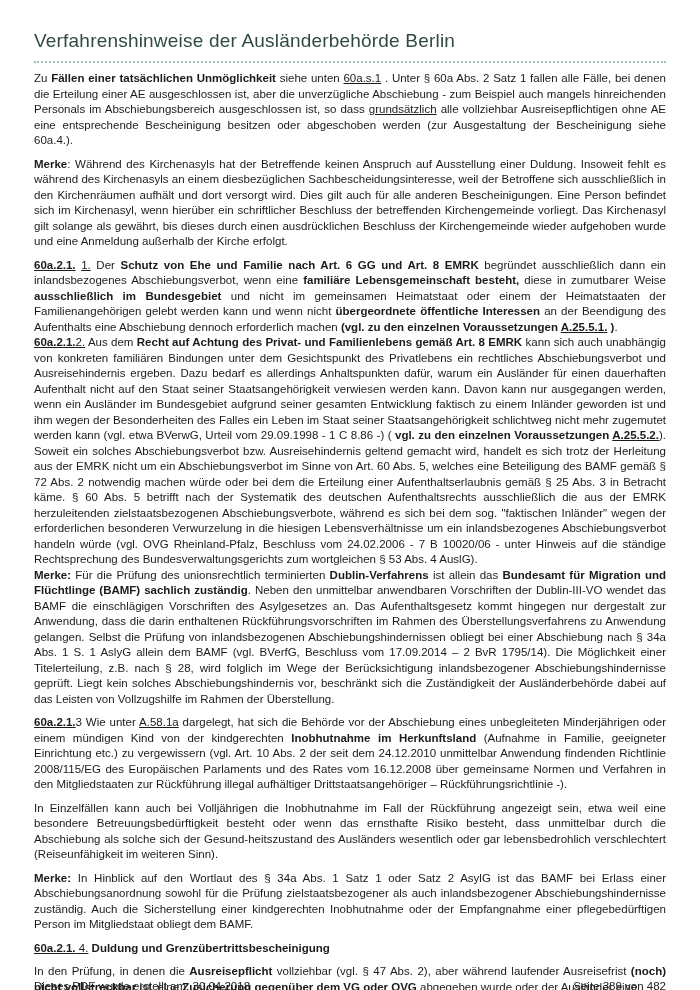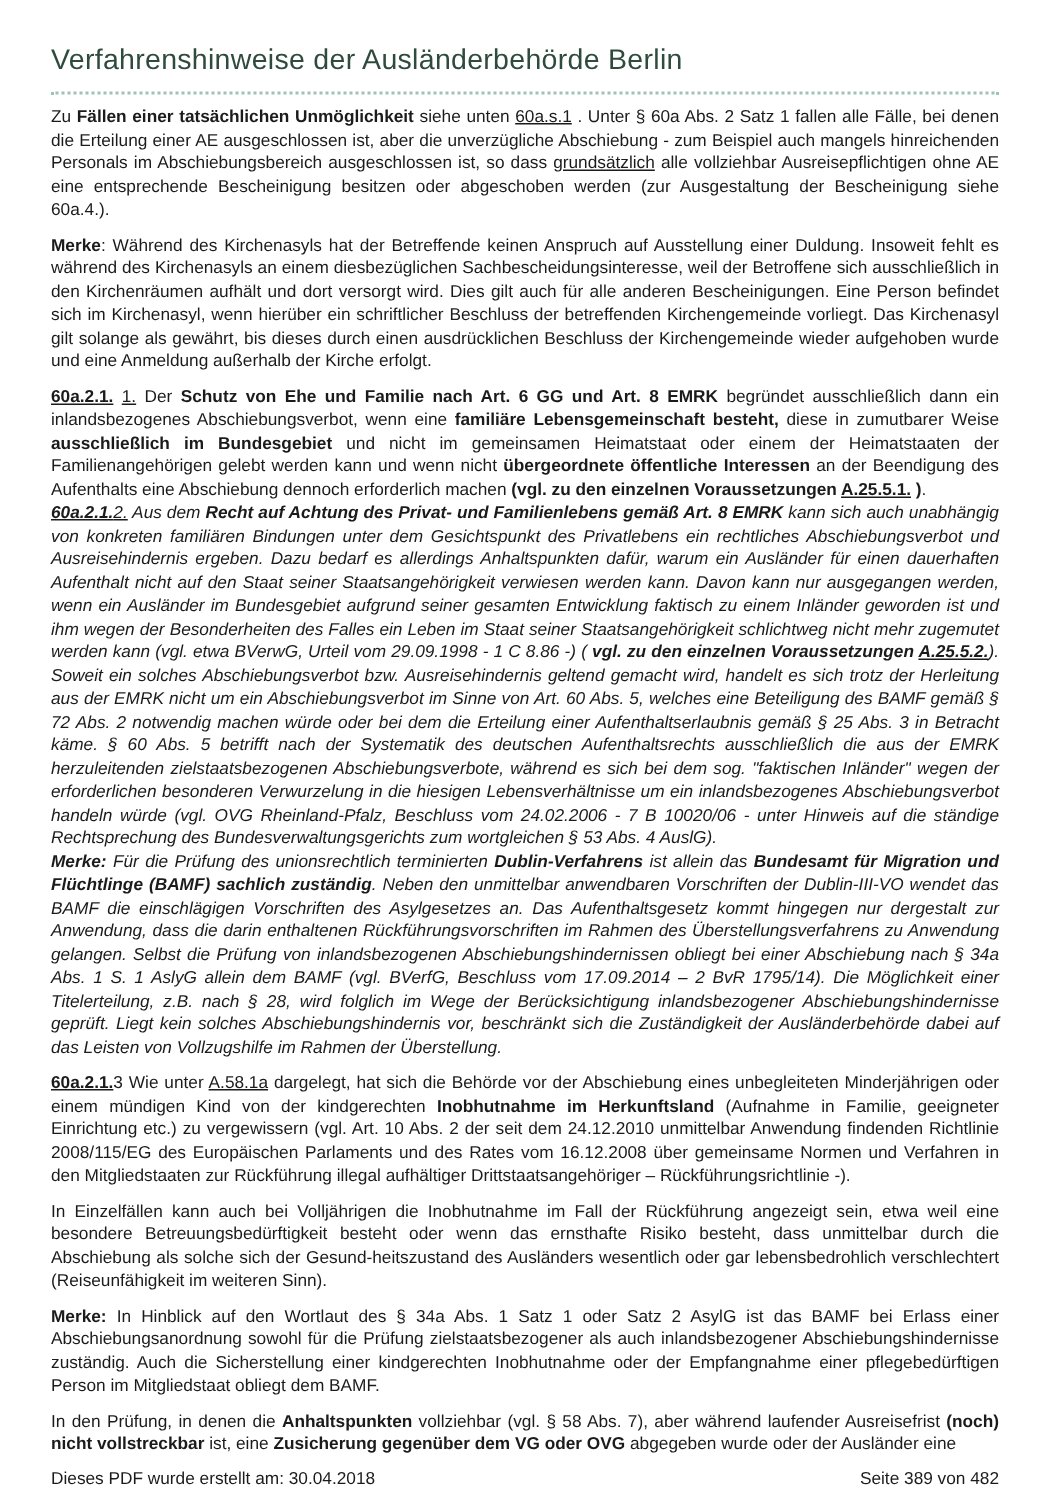--- a/index.html
+++ b/index.html
@@ -22,21 +22,21 @@
     margin: 6px 0 0 0;
     padding-bottom: 9px;
     border-bottom: 2px dotted #9fc2b4;
   }
   main.doc-body p {
     margin: 8px 0 0 0;
     font-size: 11.5px;
     line-height: 15.5px;
     text-align: justify;
   }
-  main.doc-body p.tight { margin-top: 0; font-style: italic; }
+  main.doc-body p.tight { margin-top: 0; }
   .b { font-weight: bold; }
   .u { text-decoration: underline; }
   footer.doc-footer {
     position: absolute;
     left: 34px;
     right: 34px;
     bottom: 14px;
     display: flex;
     justify-content: space-between;
     font-size: 11.5px;
@@ -50,19 +50,20 @@
   <h1 class="doc-title" style="color: rgb(47, 75, 62); border-bottom-color: rgb(159, 194, 180);">Verfahrenshinweise der Ausländerbehörde Berlin</h1>
   <main class="doc-body">
       <p><span>Zu </span><span class="b">Fällen einer tatsächlichen Unmöglichkeit</span><span> siehe unten </span><span class="u">60a.s.1</span><span> . Unter § 60a Abs. 2 Satz 1 fallen alle Fälle, bei denen die Erteilung einer AE ausgeschlossen ist, aber die unverzügliche Abschiebung - zum Beispiel auch mangels hinreichenden Personals im Abschiebungsbereich ausgeschlossen ist, so dass </span><span class="u">grundsätzlich</span><span> alle vollziehbar Ausreisepflichtigen ohne AE eine entsprechende Bescheinigung besitzen oder abgeschoben werden (zur Ausgestaltung der Bescheinigung siehe 60a.4.).</span></p>
       <p><span class="b">Merke</span><span>: Während des Kirchenasyls hat der Betreffende keinen Anspruch auf Ausstellung einer Duldung. Insoweit fehlt es während des Kirchenasyls an einem diesbezüglichen Sachbescheidungsinteresse, weil der Betroffene sich ausschließlich in den Kirchenräumen aufhält und dort versorgt wird. Dies gilt auch für alle anderen Bescheinigungen. Eine Person befindet sich im Kirchenasyl, wenn hierüber ein schriftlicher Beschluss der betreffenden Kirchengemeinde vorliegt. Das Kirchenasyl gilt solange als gewährt, bis dieses durch einen ausdrücklichen Beschluss der Kirchengemeinde wieder aufgehoben wurde und eine Anmeldung außerhalb der Kirche erfolgt.</span></p>
       <p><span class="b u">60a.2.1.</span><span> </span><span class="u">1.</span><span> Der </span><span class="b">Schutz von Ehe und Familie nach Art. 6 GG und Art. 8 EMRK</span><span> begründet ausschließlich dann ein inlandsbezogenes Abschiebungsverbot, wenn eine </span><span class="b">familiäre Lebensgemeinschaft besteht,</span><span> diese in zumutbarer Weise </span><span class="b">ausschließlich im Bundesgebiet</span><span> und nicht im gemeinsamen Heimatstaat oder einem der Heimatstaaten der Familienangehörigen gelebt werden kann und wenn nicht </span><span class="b">übergeordnete öffentliche Interessen</span><span> an der Beendigung  des Aufenthalts eine Abschiebung dennoch erforderlich machen </span><span class="b">(vgl. zu den einzelnen Voraussetzungen </span><span class="b u">A.25.5.1.</span><span class="b"> )</span><span>.</span></p>
       <p class="tight"><span class="b u">60a.2.1.</span><span class="u">2.</span><span> Aus dem </span><span class="b">Recht auf Achtung des Privat- und Familienlebens gemäß Art. 8 EMRK</span><span> kann sich auch unabhängig von konkreten familiären Bindungen unter dem Gesichtspunkt des Privatlebens ein rechtliches Abschiebungsverbot und Ausreisehindernis ergeben. Dazu bedarf es allerdings Anhaltspunkten dafür, warum ein Ausländer für einen dauerhaften Aufenthalt nicht auf den Staat seiner Staatsangehörigkeit verwiesen werden kann. Davon kann nur ausgegangen werden, wenn ein Ausländer im Bundesgebiet aufgrund seiner gesamten Entwicklung faktisch zu einem Inländer geworden ist und ihm wegen der Besonderheiten des Falles ein Leben im Staat seiner Staatsangehörigkeit schlichtweg nicht mehr zugemutet werden kann (vgl. etwa BVerwG, Urteil vom 29.09.1998 - 1 C 8.86 -) ( </span><span class="b">vgl. zu den einzelnen Voraussetzungen </span><span class="b u">A.25.5.2.</span><span>). Soweit ein solches Abschiebungsverbot bzw. Ausreisehindernis geltend gemacht wird, handelt es sich trotz der Herleitung aus der EMRK nicht um ein Abschiebungsverbot im Sinne von Art. 60 Abs. 5, welches eine Beteiligung des BAMF gemäß § 72 Abs. 2 notwendig machen würde oder bei dem die Erteilung einer Aufenthaltserlaubnis gemäß § 25 Abs. 3 in Betracht käme. § 60 Abs. 5 betrifft nach der Systematik des deutschen Aufenthaltsrechts ausschließlich die aus der EMRK herzuleitenden zielstaatsbezogenen Abschiebungsverbote, während es sich bei dem sog. "faktischen Inländer" wegen der erforderlichen besonderen Verwurzelung in die hiesigen Lebensverhältnisse um ein inlandsbezogenes Abschiebungsverbot handeln würde (vgl. OVG Rheinland-Pfalz, Beschluss vom 24.02.2006 - 7 B 10020/06 - unter Hinweis auf die ständige Rechtsprechung des Bundesverwaltungsgerichts zum wortgleichen § 53 Abs. 4 AuslG).</span></p>
       <p class="tight"><span class="b">Merke:</span><span> Für die Prüfung des unionsrechtlich terminierten </span><span class="b">Dublin-Verfahrens</span><span> ist allein das </span><span class="b">Bundesamt für Migration und Flüchtlinge (BAMF) sachlich zuständig</span><span>. Neben den unmittelbar anwendbaren Vorschriften der Dublin-III-VO wendet das BAMF die einschlägigen Vorschriften des Asylgesetzes an. Das Aufenthaltsgesetz kommt hingegen nur dergestalt zur Anwendung, dass die darin enthaltenen Rückführungsvorschriften im Rahmen des Überstellungsverfahrens zu Anwendung gelangen. Selbst die Prüfung von inlandsbezogenen Abschiebungshindernissen obliegt bei einer Abschiebung nach § 34a Abs. 1 S. 1 AslyG allein dem BAMF (vgl. BVerfG, Beschluss vom 17.09.2014 – 2 BvR 1795/14). Die Möglichkeit einer Titelerteilung, z.B. nach § 28, wird folglich im Wege der Berücksichtigung inlandsbezogener Abschiebungshindernisse geprüft. Liegt kein solches Abschiebungshindernis vor, beschränkt sich die Zuständigkeit der Ausländerbehörde dabei auf das Leisten von Vollzugshilfe im Rahmen der Überstellung.</span></p>
       <p><span class="b u">60a.2.1.</span><span>3 Wie unter </span><span class="u">A.58.1a</span><span> dargelegt, hat sich die Behörde vor der Abschiebung eines unbegleiteten Minderjährigen oder einem mündigen Kind von der kindgerechten </span><span class="b">Inobhutnahme im Herkunftsland</span><span> (Aufnahme in Familie, geeigneter Einrichtung etc.) zu vergewissern (vgl. Art. 10 Abs. 2 der seit dem 24.12.2010 unmittelbar Anwendung findenden Richtlinie 2008/115/EG des Europäischen Parlaments und des Rates vom 16.12.2008 über gemeinsame Normen und Verfahren in den Mitgliedstaaten zur Rückführung illegal aufhältiger Drittstaatsangehöriger – Rückführungsrichtlinie -).</span></p>
       <p><span>In Einzelfällen kann auch bei Volljährigen die Inobhutnahme im Fall der Rückführung angezeigt sein, etwa weil eine besondere Betreuungsbedürftigkeit besteht oder wenn das ernsthafte Risiko besteht, dass unmittelbar durch die Abschiebung als solche sich der Gesund-heitszustand des Ausländers wesentlich oder gar lebensbedrohlich verschlechtert (Reiseunfähigkeit im weiteren Sinn).</span></p>
       <p><span class="b">Merke:</span><span> In Hinblick auf den Wortlaut des § 34a Abs. 1 Satz 1 oder Satz 2 AsylG ist das BAMF bei Erlass einer Abschiebungsanordnung sowohl für die Prüfung zielstaatsbezogener als auch inlandsbezogener Abschiebungshindernisse zuständig. Auch die Sicherstellung einer kindgerechten Inobhutnahme oder der Empfangnahme einer pflegebedürftigen Person im Mitgliedstaat obliegt dem BAMF.</span></p>
-      <p><span>In den Prüfung, in denen die </span><span class="b">Anhaltspunkten</span><span> vollziehbar (vgl. § 58 Abs. 7), aber während laufender Ausreisefrist </span><span class="b">(noch) nicht vollstreckbar</span><span> ist, eine </span><span class="b">Zusicherung gegenüber dem VG oder OVG</span><span> abgegeben wurde oder der Ausländer eine </span></p>
+      <p><span class="b u">60a.2.1.</span><span class="u"> 4.</span><span> </span><span class="b">Duldung und Grenzübertrittsbescheinigung</span></p>
+      <p><span>In den Prüfung, in denen die </span><span class="b">Ausreisepflicht</span><span> vollziehbar (vgl. § 47 Abs. 2), aber während laufender Ausreisefrist </span><span class="b">(noch) nicht vollstreckbar</span><span> ist, eine </span><span class="b">Zusicherung gegenüber dem VG oder OVG</span><span> abgegeben wurde oder der Ausländer eine </span></p>
     </main>
   <footer class="doc-footer">
     <span>Dieses PDF wurde erstellt am: 30.04.2018</span>
     <span>Seite 389 von 482</span>
   </footer>
 </div>
 
 </body></html>

